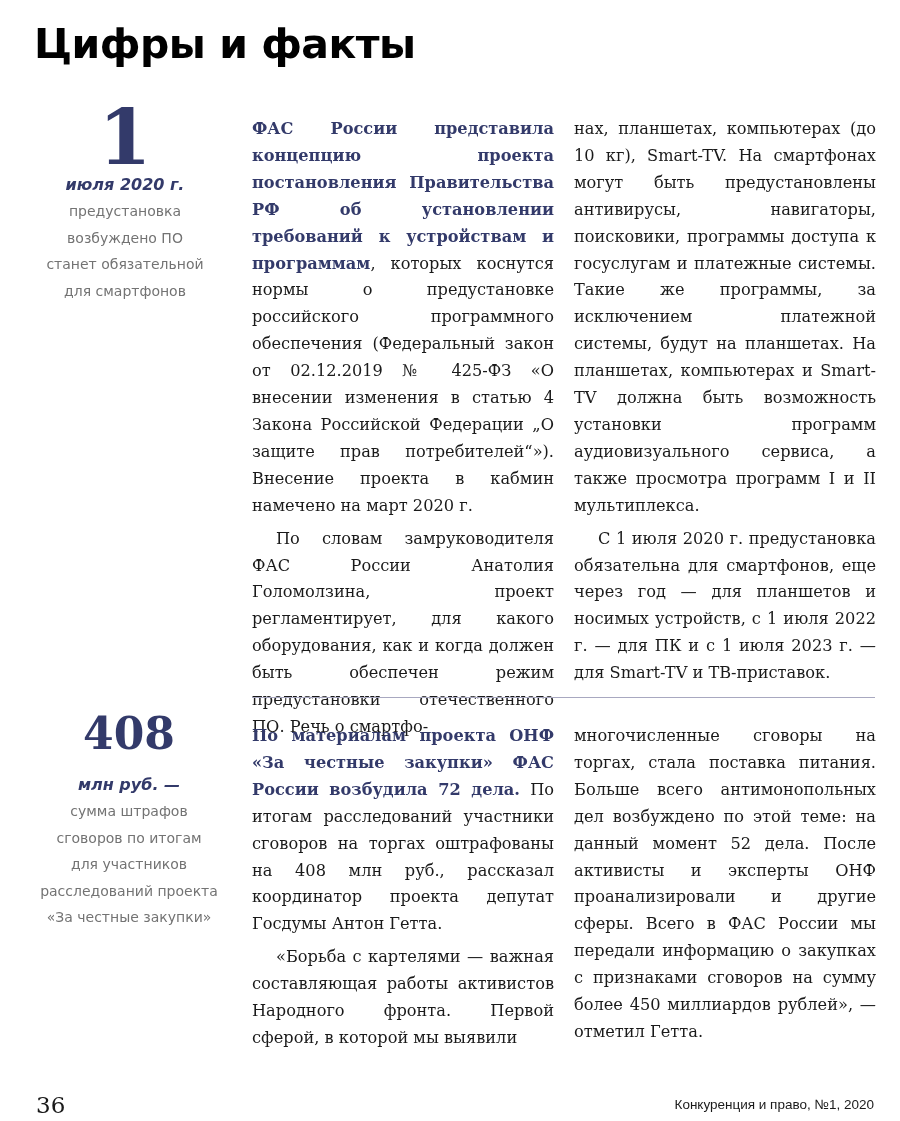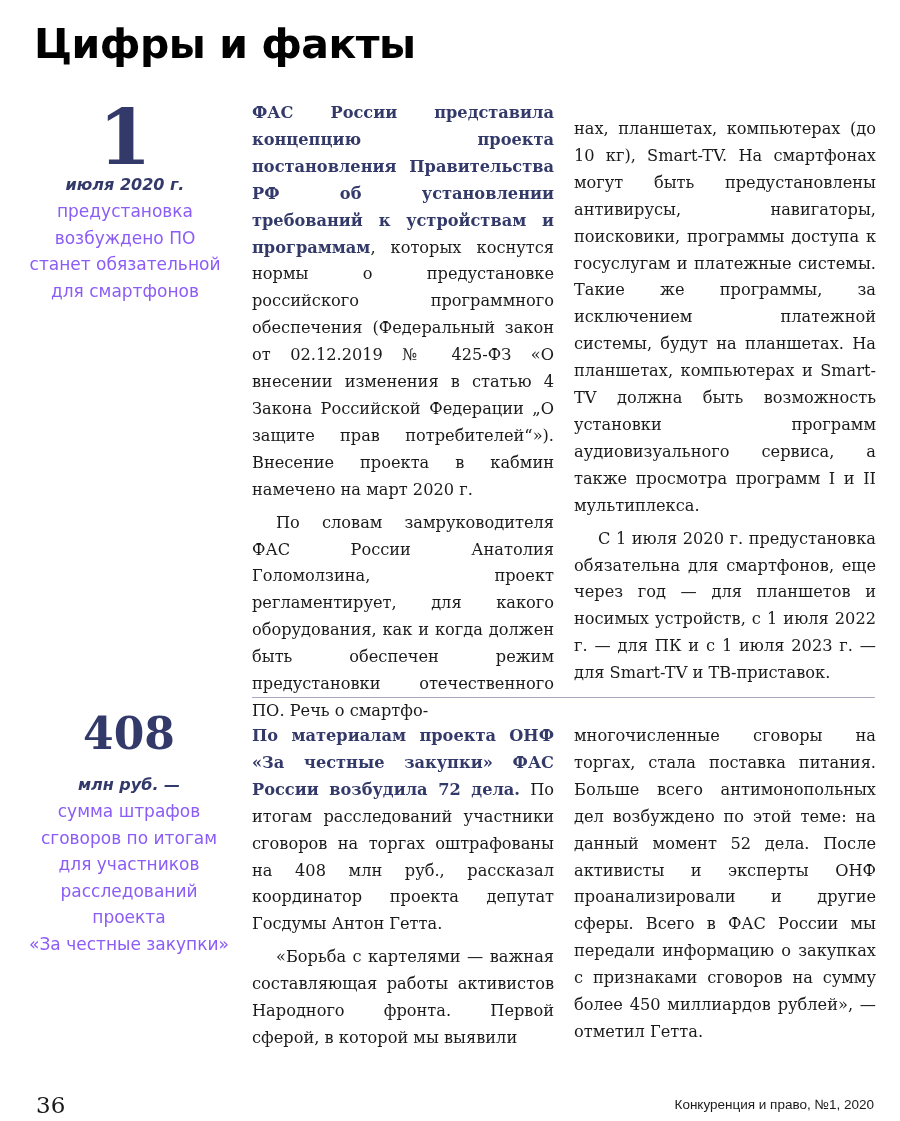--- a/index.html
+++ b/index.html
@@ -19,21 +19,21 @@
     }
     .big-num {
       font-family: "DejaVu Serif", serif; font-weight: bold;
       color: #333a6a; line-height: 1; display: block;
     }
     .num-unit {
       display: block; color: #333a6a; font-weight: bold;
       font-size: 16px; line-height: 26px; font-style: italic;
     }
     .aside-caption {
-      display: block; font-size: 17px; line-height: 26.5px; color: #8b5cf6;
+      display: block; font-size: 14px; line-height: 26.5px; color: #737373;
     }
     .col {
       position: absolute; width: 302px;
       font-family: "DejaVu Serif", serif; font-size: 16.2px;
       line-height: 26.9px; color: #1a1a1a;
       text-align: justify; hyphens: auto;
     }
     .col p { margin: 0; }
     .col p.indent { text-indent: 24px; margin-top: 6px; }
     .lead { color: #333a6a; font-weight: bold; }
@@ -57,21 +57,21 @@
 
 <div class="fact-aside" style="left:20px; top:100px;">
   <span class="big-num" style="font-size:76px; margin-bottom:-4px;">1</span>
   <span class="num-unit">июля 2020 г.</span>
   <span class="aside-caption">предустановка</span>
   <span class="aside-caption">возбуждено ПО</span>
   <span class="aside-caption">станет обязательной</span>
   <span class="aside-caption">для смартфонов</span>
 </div>
 
-<div class="col" style="left:252px; top:100px;">
+<div class="col" style="left:252px; top:116px;">
   <p><span class="lead">ФАС России представила концепцию проекта постановления Правительства РФ об установлении требований к устройствам и программам</span><span>, которых коснутся нормы о предустановке российского программного обеспечения (Федеральный закон от 02.12.2019 № 425-ФЗ «О внесении изменения в статью 4 Закона Российской Федерации „О защите прав потребителей“»). Внесение проекта в кабмин намечено на март 2020 г.</span></p>
   <p class="indent">По словам замруководителя ФАС России Анатолия Голомолзина, проект регламентирует, для какого оборудования, как и когда должен быть обеспечен режим предустановки отечественного ПО. Речь о смартфо-</p>
 </div>
 
 <div class="col" style="left:574px; top:116px;">
   <p>нах, планшетах, компьютерах (до 10 кг), Smart-TV. На смартфонах могут быть предустановлены антивирусы, навигаторы, поисковики, программы доступа к госуслугам и платежные системы. Такие же программы, за исключением платежной системы, будут на планшетах. На планшетах, компьютерах и Smart-TV должна быть возможность установки программ аудиовизуального сервиса, а также просмотра программ I и II мультиплекса.</p>
   <p class="indent">С 1 июля 2020 г. предустановка обязательна для смартфонов, еще через год — для планшетов и носимых устройств, с 1 июля 2022 г. — для ПК и с 1 июля 2023 г. — для Smart-TV и ТВ-приставок.</p>
 </div>
 
 <div class="divider"></div>

